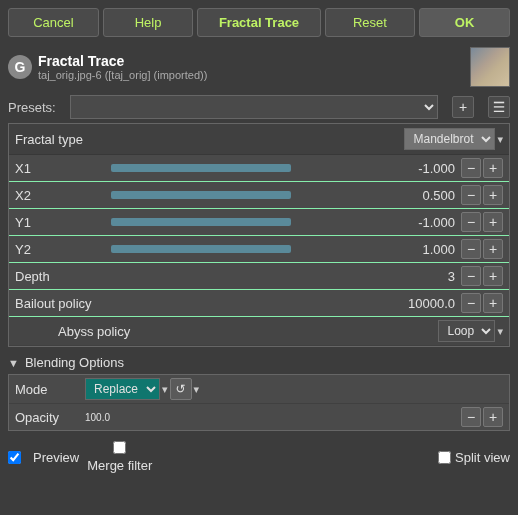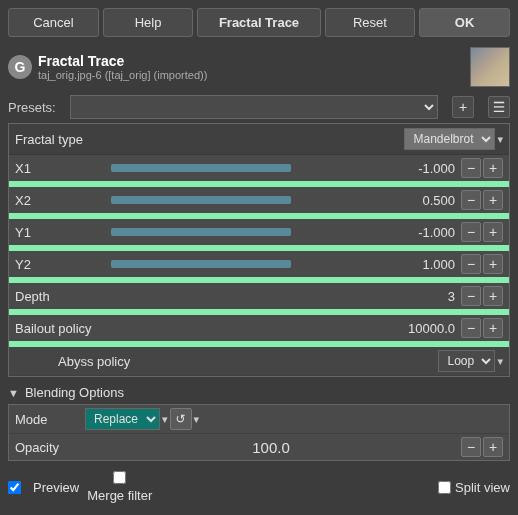--- a/index.html
+++ b/index.html
@@ -18,21 +18,21 @@
       display: flex;
       gap: 4px;
       padding: 8px 8px 6px 8px;
       background: #3c3c3c;
     }
     .toolbar button {
       flex: 1;
       padding: 6px 4px;
       border: 1px solid #666;
       background: #4a4a4a;
-      color: #e5e5e5;
+      color: #bef264;
       cursor: pointer;
       font-size: 13px;
       border-radius: 3px;
     }
     .toolbar button.ok-btn {
       background: #5a5a5a;
       font-weight: bold;
     }
 
     
@@ -119,21 +119,21 @@
       background: #4a4a4a;
       margin: 0 8px;
       border: 1px solid #666;
     }
 
     
     .param-row {
       display: flex;
       align-items: center;
       padding: 3px 6px;
-      border-bottom: 6px solid #86efac;
+      border-bottom: 1px solid #86efac;
       min-height: 26px;
     }
     .param-row:last-child { border-bottom: none; }
     .param-label {
       color: #e0e0e0;
       font-size: 13px;
       min-width: 90px;
     }
     .param-value {
       flex: 1;
@@ -248,21 +248,21 @@
     .blending-row:last-child { border-bottom: none; }
     .blend-label { min-width: 70px; font-size: 13px; color: #e0e0e0; }
     .blend-select {
       background: #0f766e;
       color: #e0e0e0;
       border: 1px solid #666;
       padding: 2px 4px;
       font-size: 12px;
       cursor: pointer;
     }
-    .blend-value { flex: 1; text-align: center; color: #e0e0e0; font-size: 15px; padding-right: 4px; }
+    .blend-value { flex: 1; text-align: left; color: #e0e0e0; font-size: 10px; padding-right: 4px; }
 
     
     .preview-row {
       display: flex;
       align-items: center;
       padding: 6px 8px;
       background: #3c3c3c;
       margin-top: 4px;
       gap: 8px;
     }

